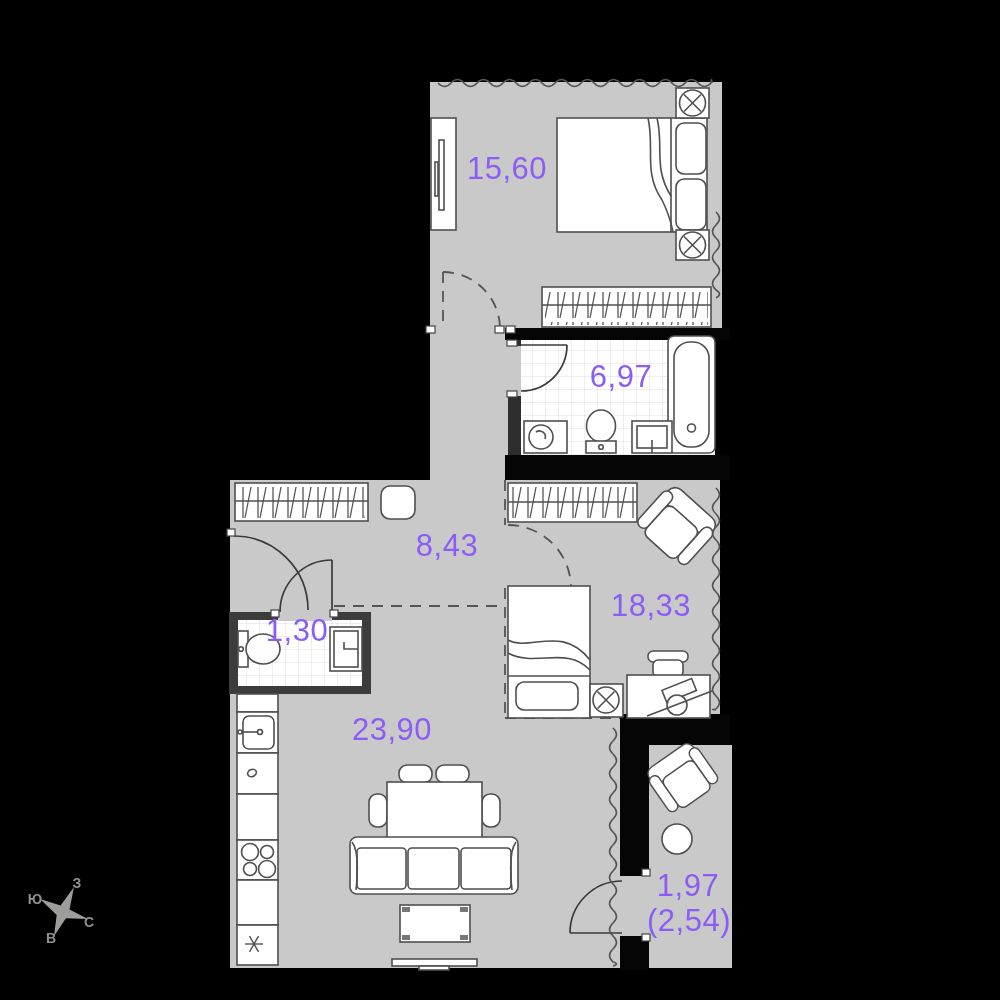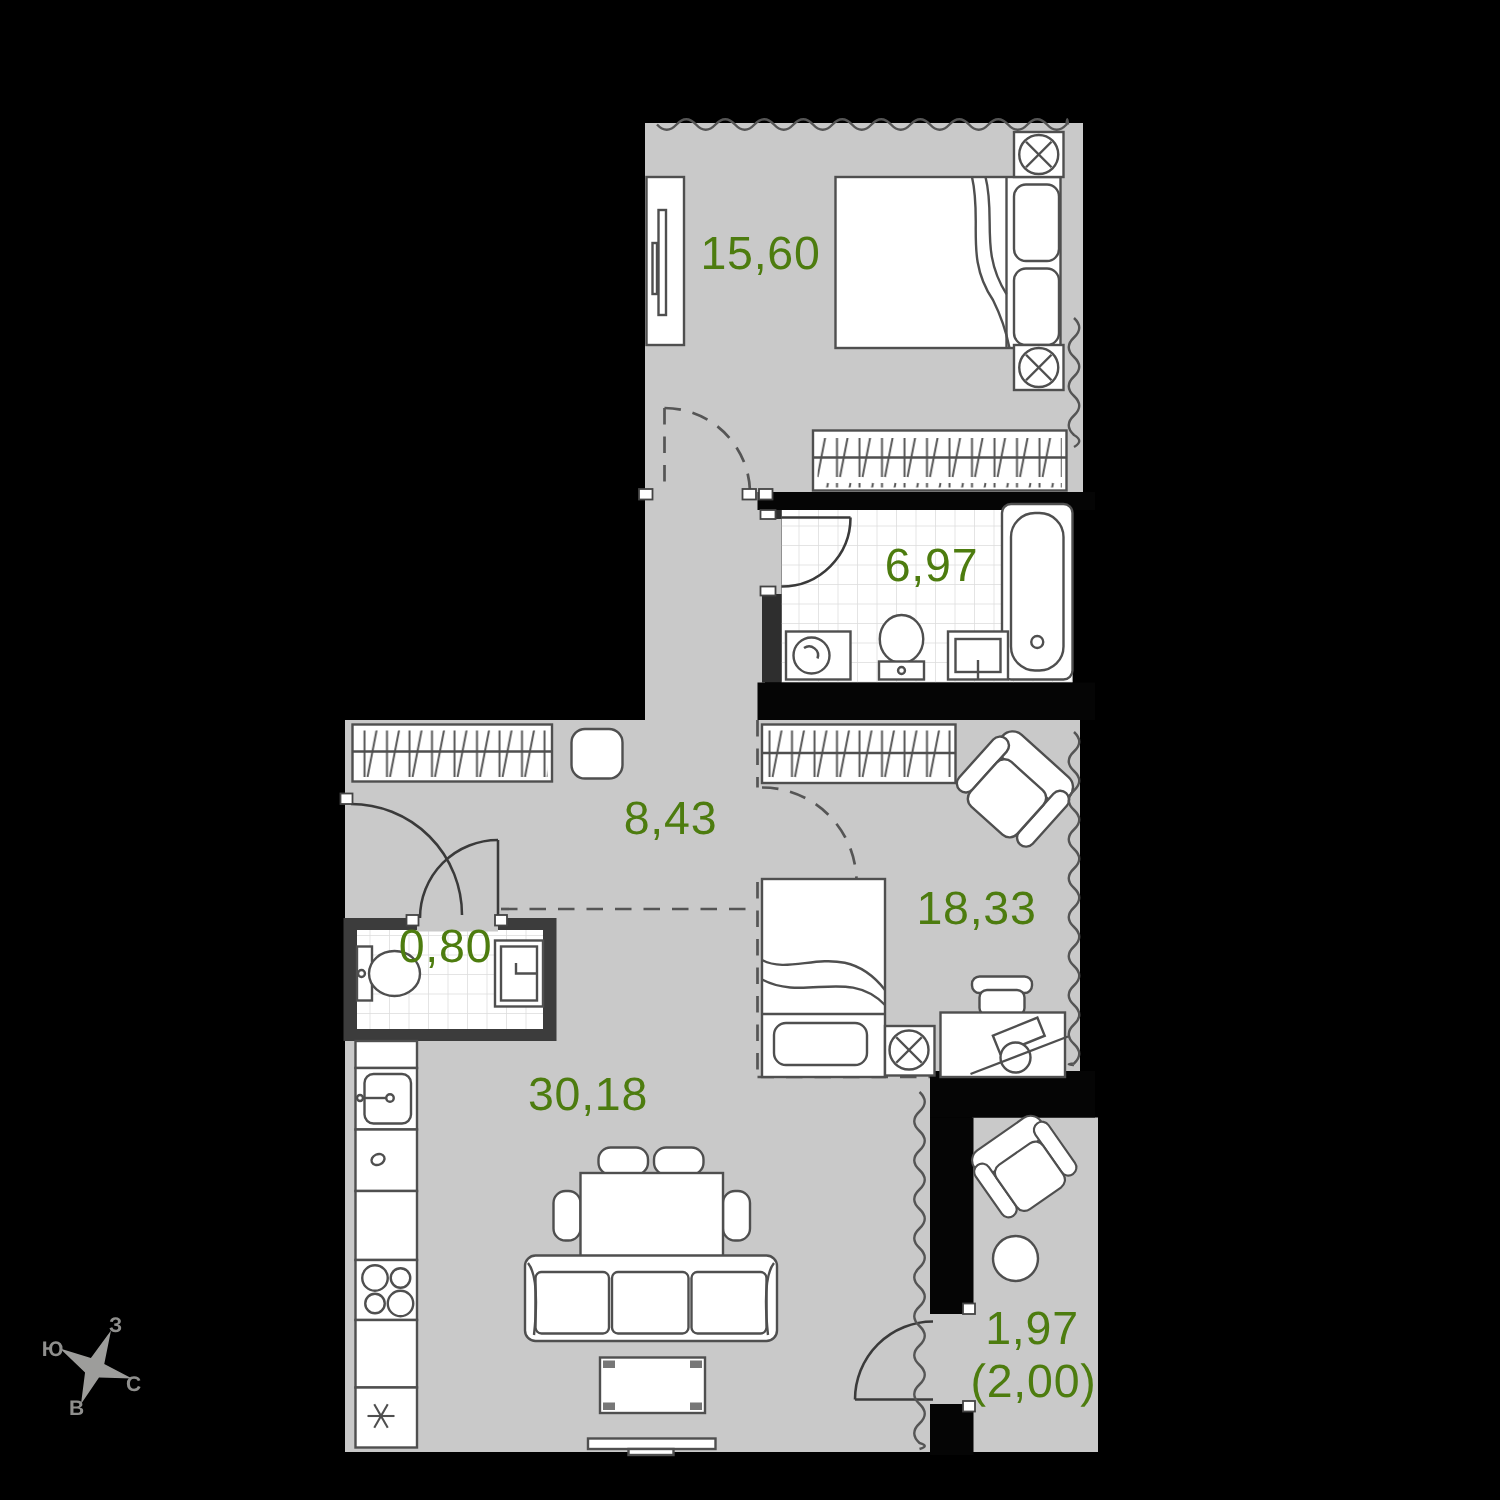--- a/index.html
+++ b/index.html
@@ -1,19 +1,19 @@
 <!DOCTYPE html>
 <html><head>
 <meta charset="utf-8">
 <style>
   html,body{margin:0;padding:0;background:#000;}
   .canvas{position:relative;width:1000px;height:1000px;background:#000;overflow:hidden;
           font-family:"Liberation Sans", sans-serif;}
   .plan-svg{position:absolute;left:0;top:0;}
-  .area-label{position:absolute;transform:translate(-50%,-50%);color:#4d7c0f;
+  .area-label{position:absolute;transform:translate(-50%,-50%);color:#8b5cf6;
               font-size:31px;white-space:nowrap;letter-spacing:.5px;}
   .compass-letter{position:absolute;transform:translate(-50%,-50%);color:#8f8f8d;
                   font-size:14px;font-weight:bold;}
 </style>
 </head>
 <body>
 
 <div class="canvas">
 <svg class="plan-svg" width="1000" height="1000" viewBox="0 0 1000 1000">
   <defs>
@@ -272,22 +272,22 @@
     <path d="M 613 728 Q 620 734.5 613 741 Q 606 747.5 613 754 Q 620 760.5 613 767 Q 606 773.5 613 780 Q 620 786.5 613 793 Q 606 799.5 613 806 Q 620 812.5 613 819 Q 606 825.5 613 832 Q 620 838.5 613 845 Q 606 851.5 613 858 Q 620 864.5 613 871 Q 606 877.5 613 884 Q 620 890.5 613 897 Q 606 903.5 613 910 Q 620 916.5 613 923 Q 606 929.5 613 936 Q 620 942.5 613 949 Q 606 955.5 613 962 Q 620 964 613 966"></path>
   </g>
 
   <path d="M 74,887 L 69.5,909.4 L 88,919 L 66,918.3 L 54,936 L 56.7,915 L 40,899 L 60.6,905.4 Z" fill="#9d9d9b"></path>
 </svg>
 
 <div class="area-label" style="left:507px;top:169px">15,60</div>
 <div class="area-label" style="left:621px;top:377px">6,97</div>
 <div class="area-label" style="left:447px;top:546px">8,43</div>
 <div class="area-label" style="left:651px;top:606px">18,33</div>
-<div class="area-label" style="left:297px;top:631px">0,80</div>
-<div class="area-label" style="left:392px;top:730px">30,18</div>
+<div class="area-label" style="left:297px;top:631px">1,30</div>
+<div class="area-label" style="left:392px;top:730px">23,90</div>
 <div class="area-label" style="left:688px;top:886px">1,97</div>
-<div class="area-label" style="left:689px;top:921px">(2,00)</div>
+<div class="area-label" style="left:689px;top:921px">(2,54)</div>
 
 <div class="compass-letter" style="left:77px;top:883px">З</div>
 <div class="compass-letter" style="left:35px;top:899px">Ю</div>
 <div class="compass-letter" style="left:89px;top:922px">С</div>
 <div class="compass-letter" style="left:51px;top:938px">В</div>
 
 </div>
 </body></html>

